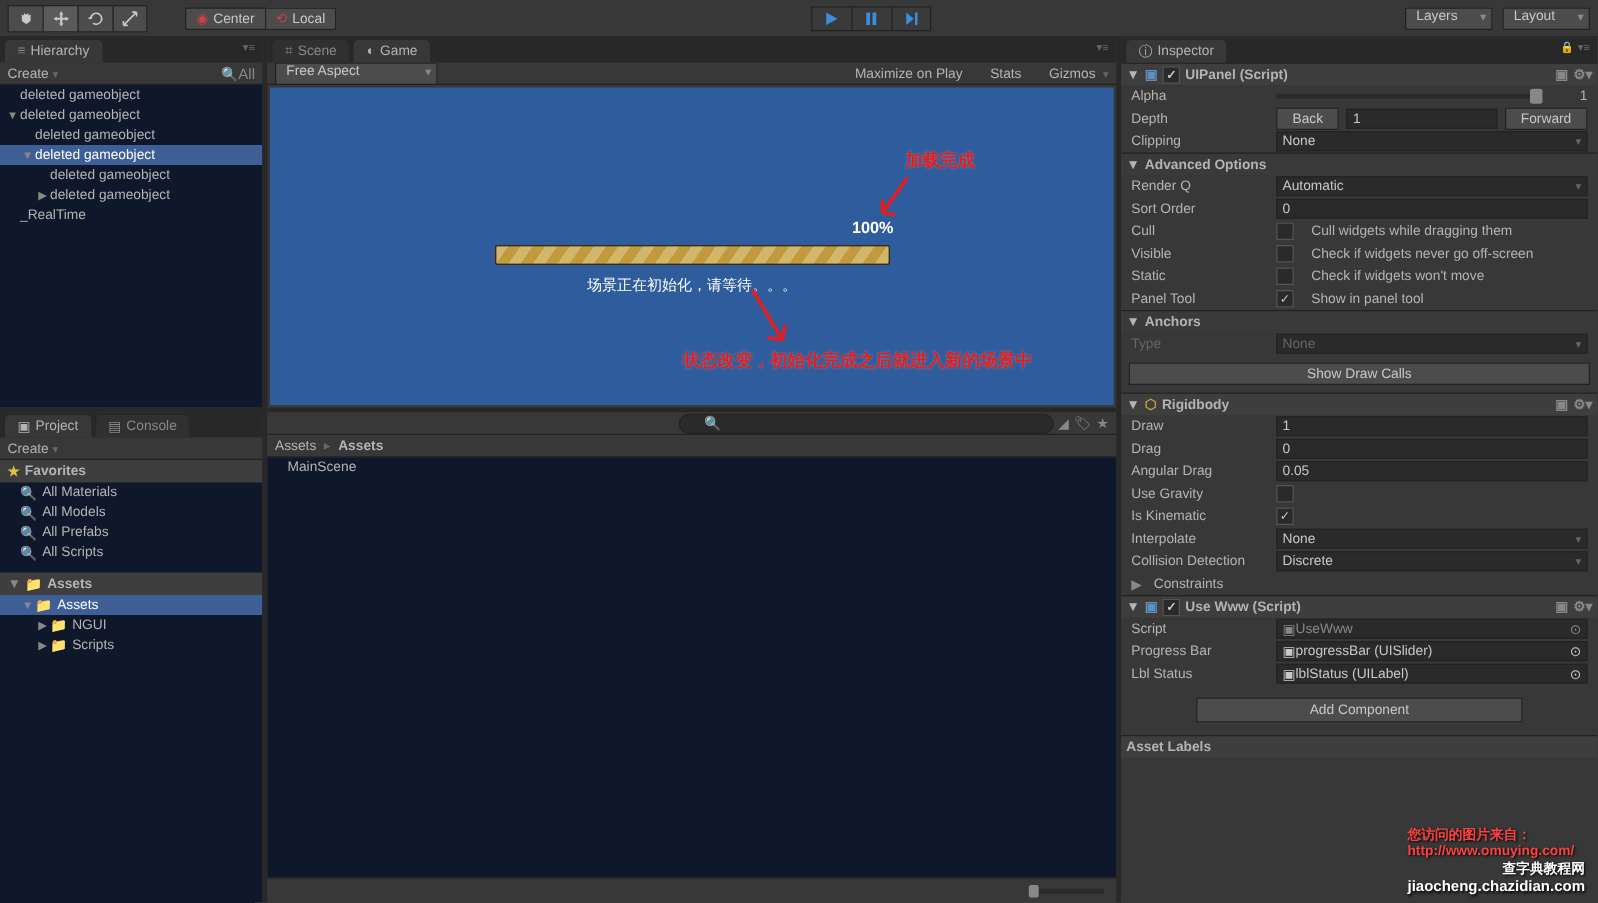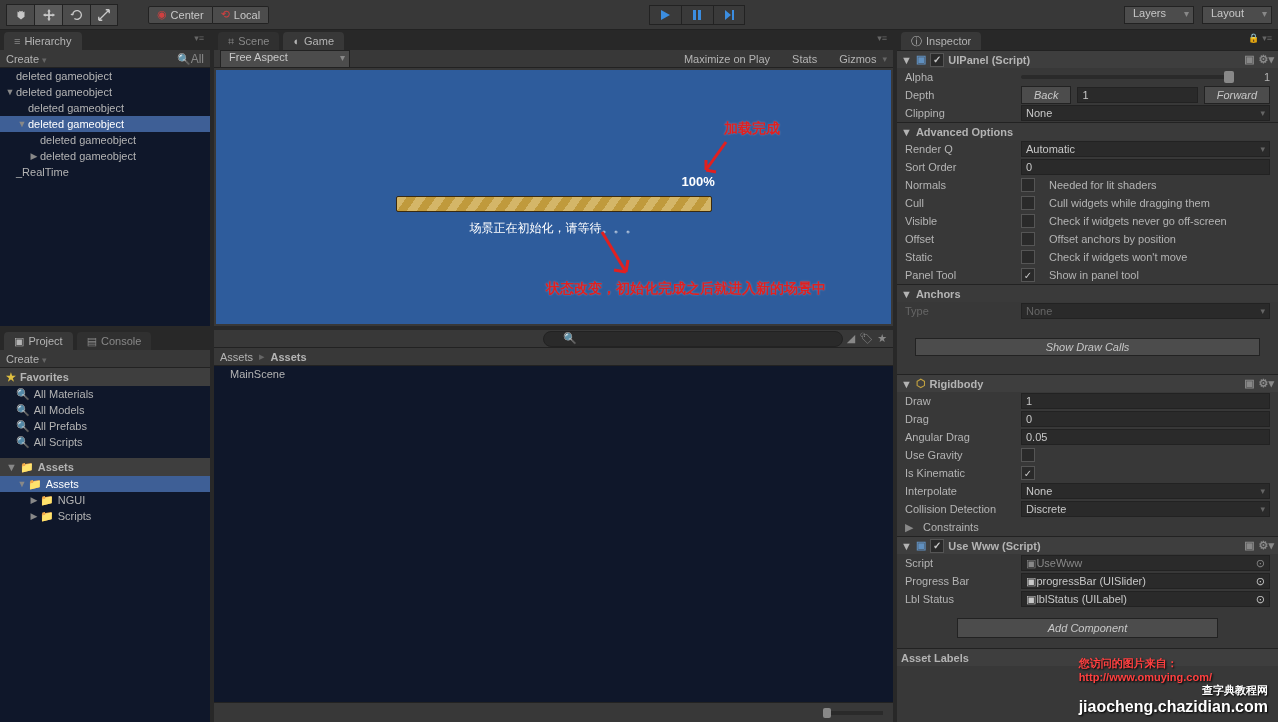--- a/index.html
+++ b/index.html
@@ -39,21 +39,21 @@
 .insp-section { background:#383838; }
 .comp-hdr { height:18px; background:#3e3e3e; border-top:1px solid #222; display:flex; align-items:center; padding:0 4px; gap:4px; font-weight:bold; }
 .comp-hdr .gear { margin-left:auto; color:#888; }
 .prop-row { height:18px; display:flex; align-items:center; padding:0 8px; gap:6px; }
 .prop-label { width:110px; color:#b4b4b4; }
 .prop-field { flex:1; height:16px; background:#2a2a2a; border:1px solid #222; padding:0 4px; color:#c8c8c8; display:flex; align-items:center; }
 .prop-field.dd::after{content:'▾';margin-left:auto;color:#666;font-size:9px;}
 .chk { width:14px; height:14px; background:#2a2a2a; border:1px solid #555; display:inline-flex; align-items:center; justify-content:center; color:#c8c8c8; font-size:10px; }
 .slider-track{flex:1;height:4px;background:#2a2a2a;position:relative;border-radius:2px;}
 .slider-thumb{position:absolute;right:0;top:-4px;width:10px;height:12px;background:#888;border-radius:2px;}
-.btn { height:18px; background:#4c4c4c; border:1px solid #222; padding:0 12px; color:#c8c8c8; display:flex; align-items:center; justify-content:center;font-style:italic; }
+.btn { height:18px; background:#4c4c4c; border:1px solid #222; padding:0 12px; color:#c8c8c8; display:flex; align-items:center; justify-content:center; }
 .icon-sm{width:14px;height:14px;}
 .search-field{height:16px;background:#2a2a2a;border:1px solid #222;border-radius:8px;padding:0 6px 0 20px;position:relative;color:#888;flex:1;}
 .watermark{position:absolute;right:10px;bottom:6px;color:#fff;font-weight:bold;font-size:13px;text-shadow:1px 1px 2px #000;}
 .watermark .red{color:#ff4040;}
 </style>
 </head>
 <body>
 
 <div class="toolbar row">
   <div class="seg">
@@ -310,58 +310,48 @@
         </div>
       <div class="prop-row">
           <span class="prop-label">Render Q</span>
           <div class="prop-field dd">Automatic</div>
         </div>
       <div class="prop-row">
           <span class="prop-label">Sort Order</span>
           <div class="prop-field">0</div>
         </div>
       <div class="prop-row">
-          <span class="prop-label">Normals</span>
-          <span class="chk"></span>
-          <span style="margin-left:8px">Needed for lit shaders</span>
-        </div>
-      <div class="prop-row">
           <span class="prop-label">Cull</span>
           <span class="chk"></span>
           <span style="margin-left:8px">Cull widgets while dragging them</span>
         </div>
       <div class="prop-row">
           <span class="prop-label">Visible</span>
           <span class="chk"></span>
           <span style="margin-left:8px">Check if widgets never go off-screen</span>
         </div>
       <div class="prop-row">
-          <span class="prop-label">Offset</span>
-          <span class="chk"></span>
-          <span style="margin-left:8px">Offset anchors by position</span>
-        </div>
-      <div class="prop-row">
           <span class="prop-label">Static</span>
           <span class="chk"></span>
           <span style="margin-left:8px">Check if widgets won't move</span>
         </div>
       <div class="prop-row">
           <span class="prop-label">Panel Tool</span>
           <span class="chk">✓</span>
           <span style="margin-left:8px">Show in panel tool</span>
         </div>
       <div class="comp-hdr" style="background:#3a3a3a">
           <span class="arrow">▼</span>
           <span>Anchors</span>
         </div>
       <div class="prop-row">
           <span class="prop-label" style="color:#666">Type</span>
           <div class="prop-field dd" style="color:#666">None</div>
         </div>
-      <div style="padding:18px">
+      <div style="padding:6px">
           <div class="btn" style="width:100%;justify-content:center">Show Draw Calls</div>
         </div>
 
       <div class="comp-hdr">
           <span class="arrow">▼</span>
           <span style="color:#c0a040">⬡</span>
           <span>Rigidbody</span>
           <span class="gear">▣</span>
           <span style="color:#888">⚙▾</span>
         </div>
@@ -438,14 +428,14 @@
           <span>Asset Labels</span>
         </div>
     </div>
   </div>
 </div>
 
 <div class="watermark">
   <div class="red">您访问的图片来自：</div>
   <div class="red">http://www.omuying.com/</div>
   <div style="text-align:right"><span>查字典教程网</span></div>
-  <div style="font-size:16px;text-align:right">jiaocheng.chazidian.com</div>
+  <div style="font-size:12px;text-align:right">jiaocheng.chazidian.com</div>
 </div>
 
 </body></html>

